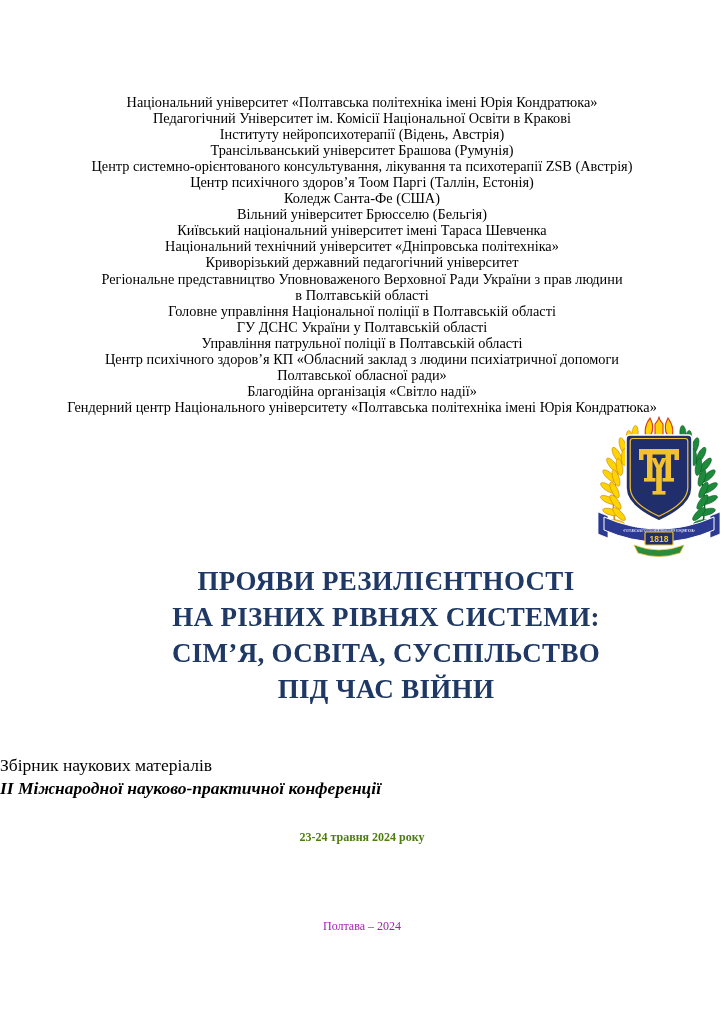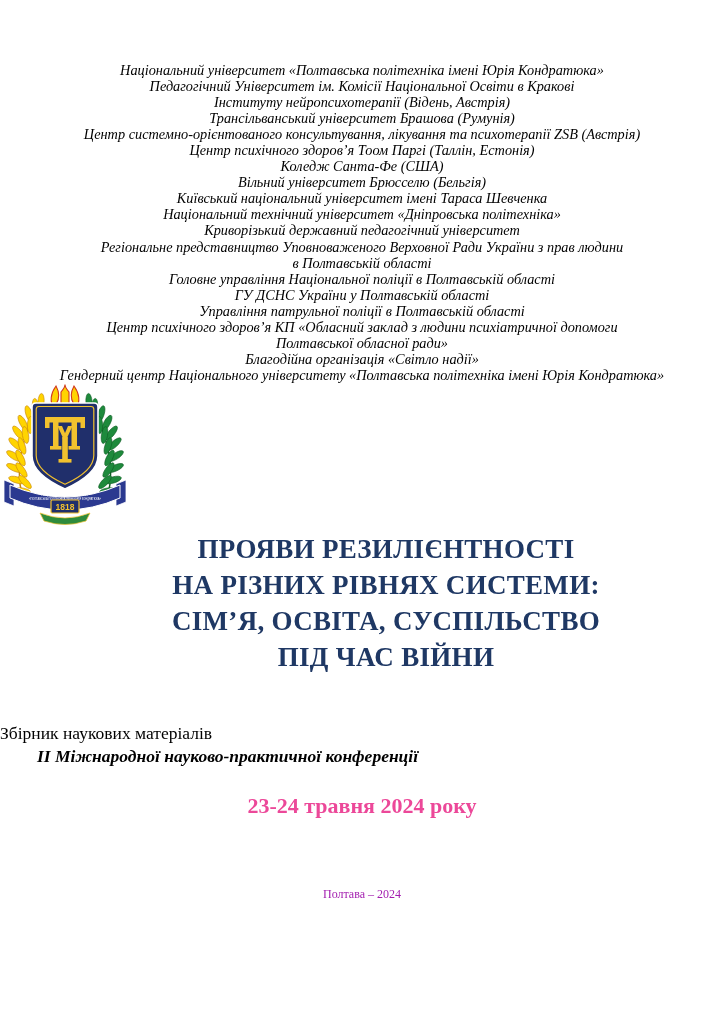--- a/index.html
+++ b/index.html
@@ -2,40 +2,40 @@
 <html><head>
 <meta charset="utf-8">
 <style>
   html,body{margin:0;padding:0;background:#808080;}
   .page{
     width:724px;height:1024px;background:#ffffff;margin:0 auto;
     font-family:"Liberation Serif","DejaVu Serif",serif;color:#000;
     position:relative;overflow:hidden;box-sizing:border-box;
   }
   .org-list{
-    padding-top:62px;text-align:center;
-    font-size:14.3px;line-height:16.05px;color:#000;font-style:italic;
+    padding-top:94px;text-align:center;
+    font-size:14.3px;line-height:16.05px;color:#000;
   }
   .org-line{white-space:nowrap;}
   .emblem-wrap{
-    margin-top:0px;display:flex;justify-content:flex-start;align-items:flex-start;
+    margin-top:0px;display:flex;justify-content:flex-end;align-items:flex-start;
     height:142px;
   }
   .title-block{
     margin-top:6px;text-align:center;
     font-size:27px;line-height:36px;font-weight:bold;color:#1f3864;
     letter-spacing:0.3px;
     padding-left:48px;
   }
   .subtitle-block{
     margin-top:47px;text-align:left;font-size:17.5px;line-height:23px;color:#000;
   }
-  .subtitle-line2{font-weight:bold;font-style:italic;padding-left:37px;}
+  .subtitle-line2{font-weight:bold;font-style:italic;}
   .date-line{
-    margin-top:26px;text-align:center;font-size:22px;font-weight:bold;line-height:23px;color:#ec4899;
+    margin-top:26px;text-align:center;font-size:12px;font-weight:bold;line-height:23px;color:#4d7c0f;
   }
   .city-line{
     margin-top:67px;text-align:center;font-size:12px;line-height:20px;color:#a21caf;
   }
 </style>
 </head>
 <body>
 
 <div class="page">
 

